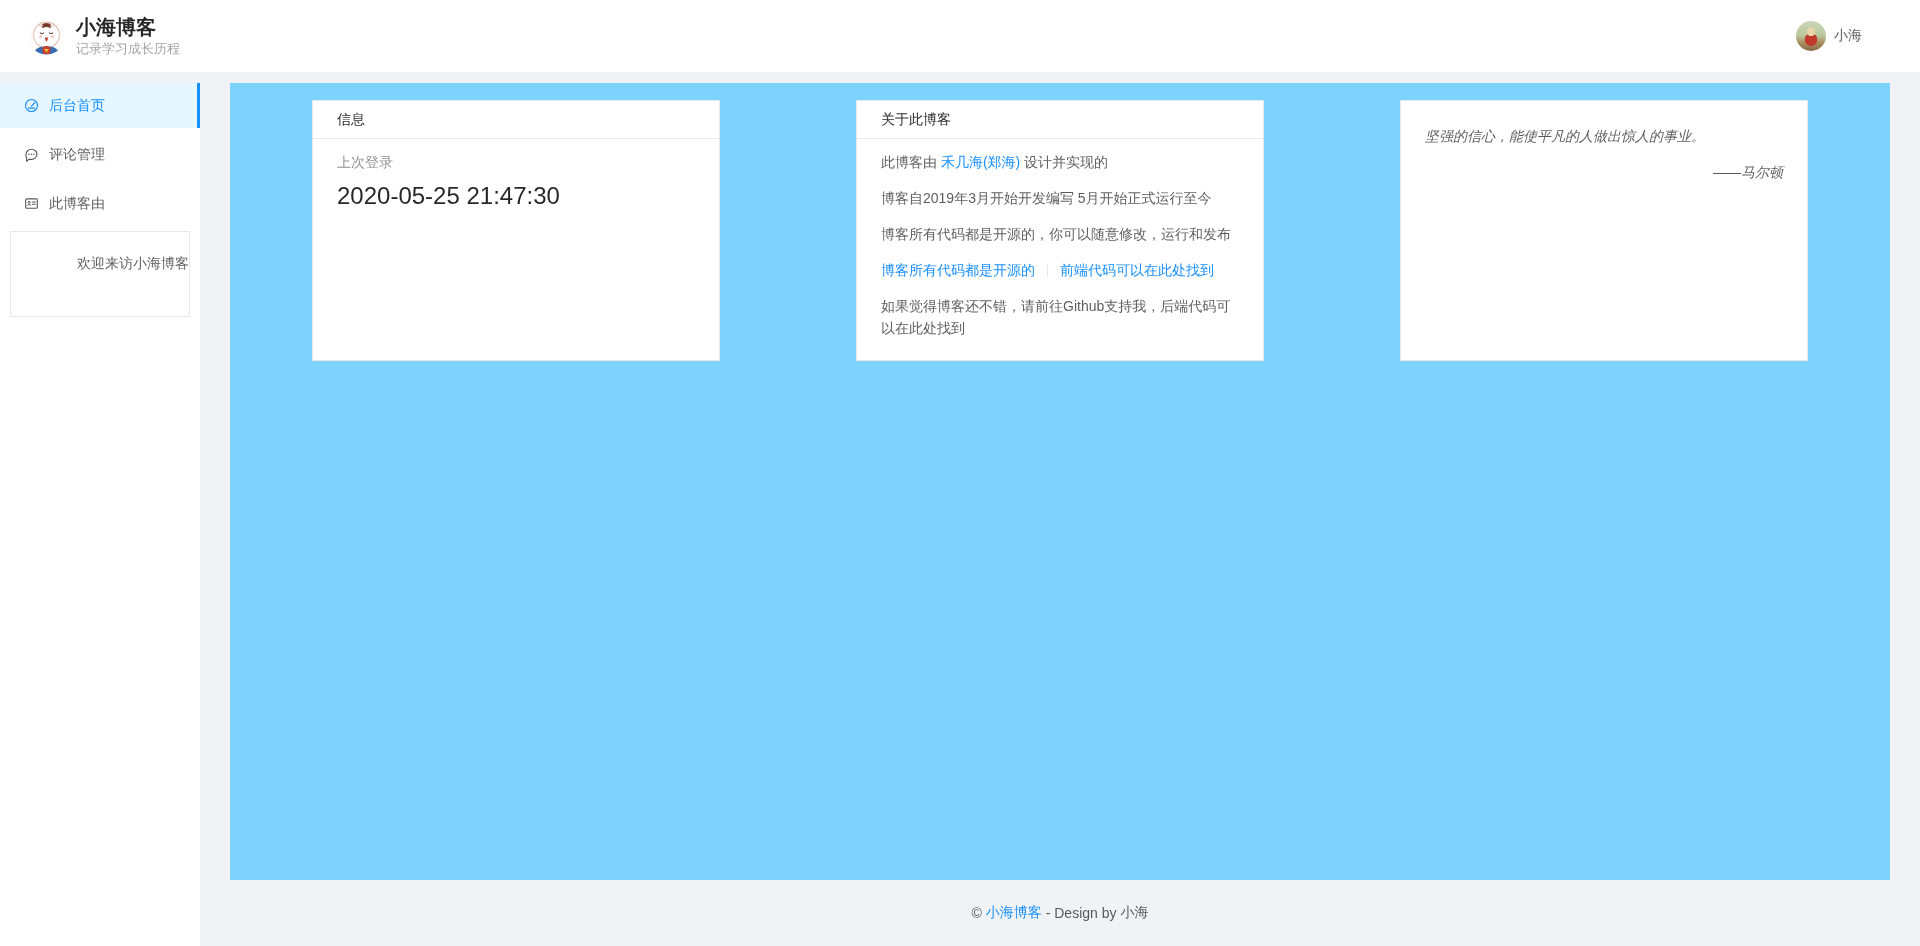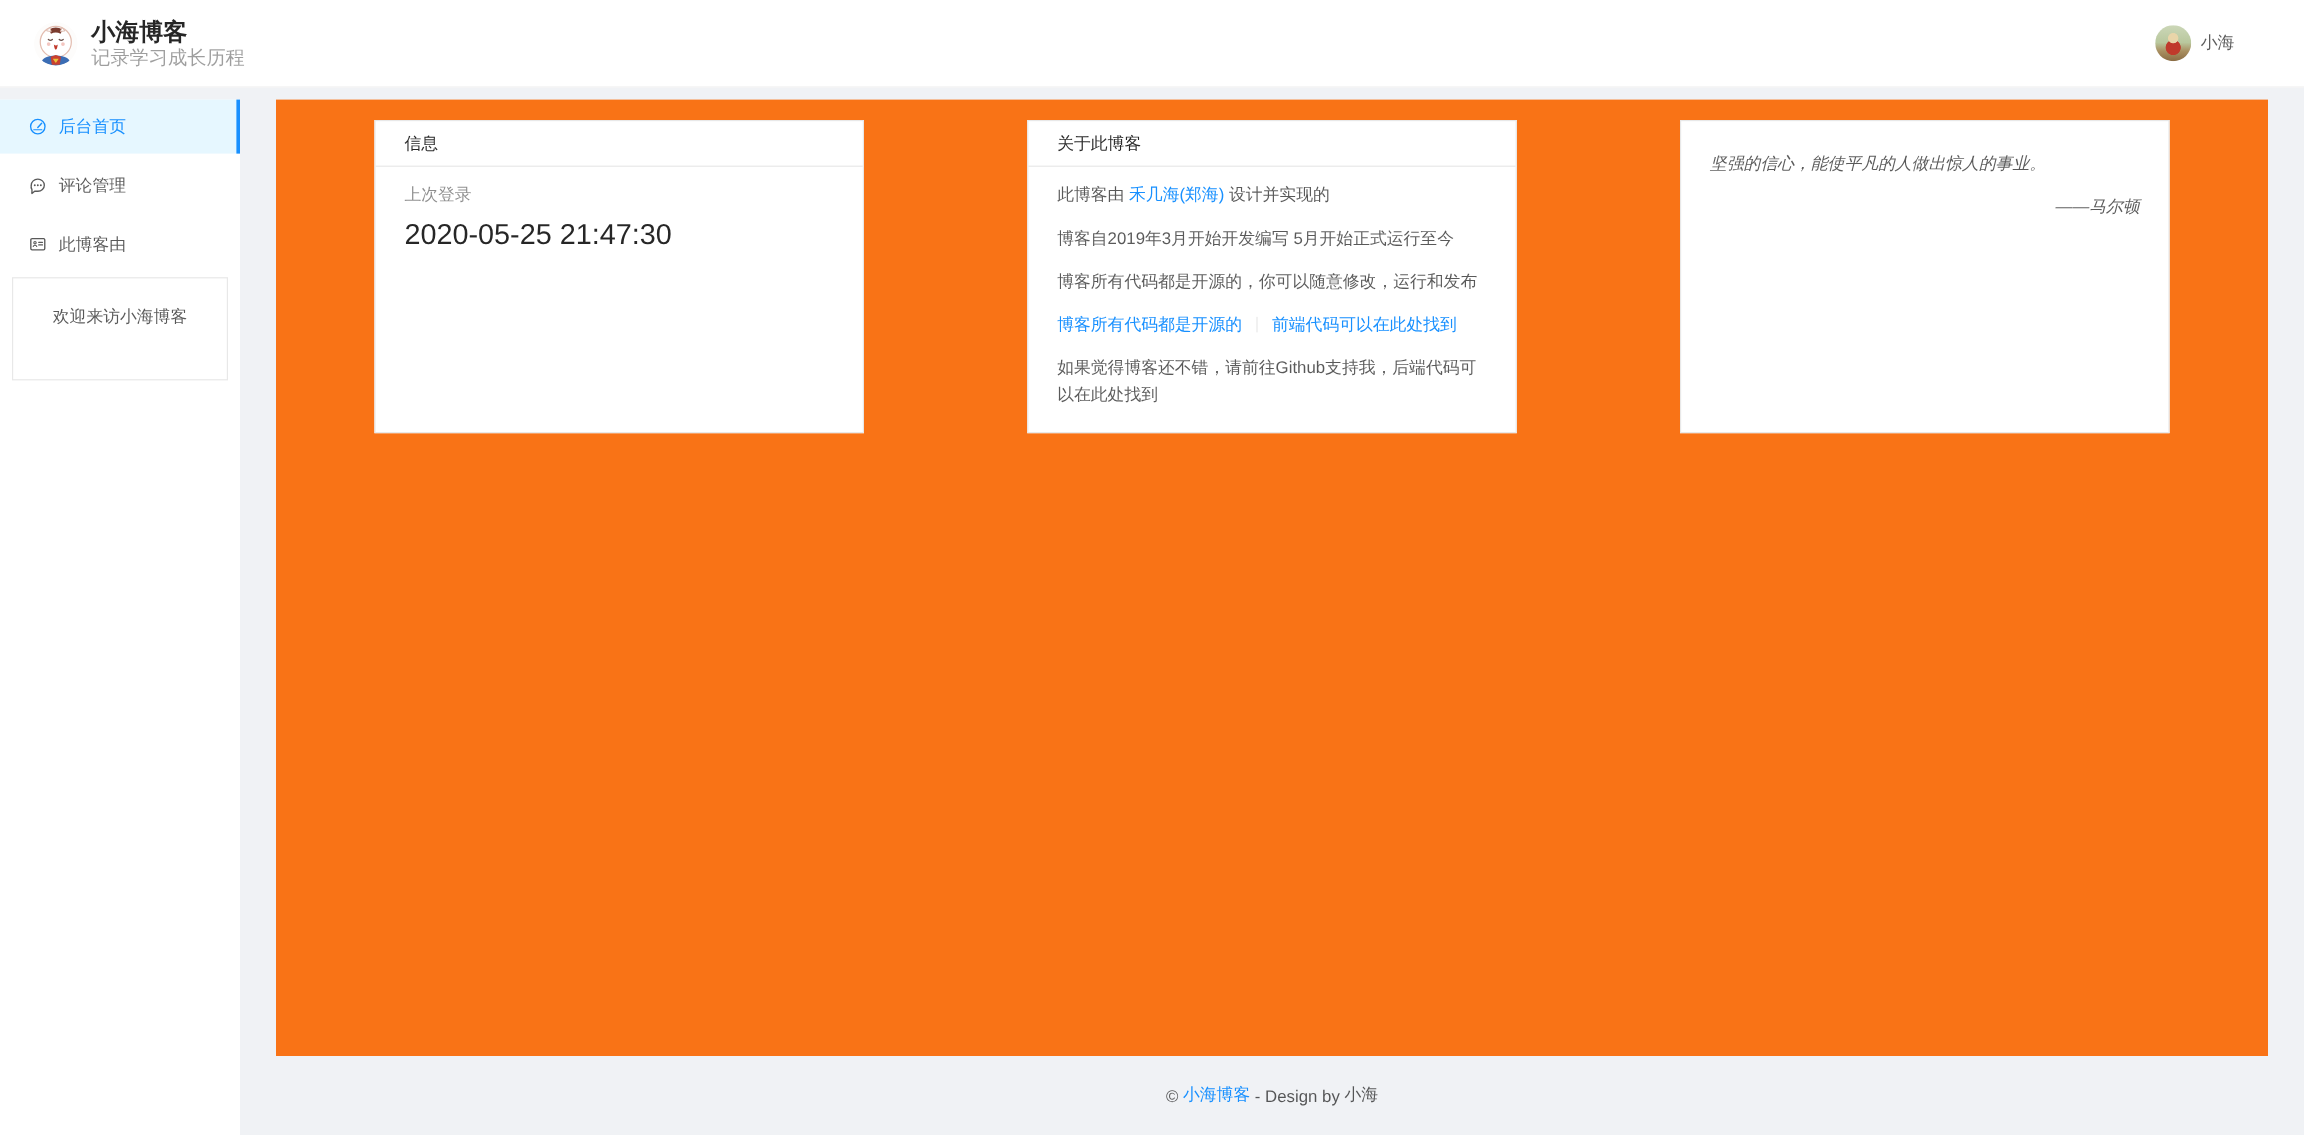--- a/index.html
+++ b/index.html
@@ -16,21 +16,21 @@
   
   .topbar{
     height:73px;background:#fff;
     display:flex;align-items:center;justify-content:space-between;
     padding:0 58px 0 28px;
     border-bottom:1px solid #f0f0f0;
   }
   .brand{display:flex;align-items:center;gap:11px;cursor:pointer;}
   .brand-logo{width:37px;height:37px;border-radius:50%;flex:0 0 auto;}
   .brand-title{font-size:20px;font-weight:700;color:rgba(0,0,0,.85);line-height:24px;}
-  .brand-subtitle{font-size:16px;color:rgba(0,0,0,.38);line-height:17px;margin-top:1px;}
+  .brand-subtitle{font-size:13px;color:rgba(0,0,0,.38);line-height:17px;margin-top:1px;}
   .userbox{display:flex;align-items:center;gap:8px;cursor:pointer;}
   .user-avatar{
     width:30px;height:30px;border-radius:50%;
     background:
       radial-gradient(circle at 50% 36%, #e9d5a9 0 4px, rgba(0,0,0,0) 4.6px),
       radial-gradient(circle at 50% 62%, #c0392b 0 6px, rgba(0,0,0,0) 6.6px),
       linear-gradient(180deg,#ccd7b8 0%,#b9c89e 48%,#a98f60 72%,#8a6b43 100%);
   }
   .user-name{font-size:14px;color:rgba(0,0,0,.65);}
 
@@ -41,26 +41,26 @@
     height:45px;display:flex;align-items:center;gap:10px;
     padding-left:24px;margin-bottom:4px;
     font-size:14px;color:rgba(0,0,0,.65);cursor:pointer;
   }
   .menu-item .mi-icon{display:flex;align-items:center;}
   .menu-item.active{
     background:#e6f7ff;color:#1890ff;border-right:3px solid #1890ff;
   }
   .welcome-card{
     margin:5px 10px 0;height:86px;border:1px solid #e8e8e8;background:#fff;
-    text-align:center;padding-top:23px;font-size:14px;color:rgba(0,0,0,.65);
+    text-align:right;padding-top:23px;font-size:14px;color:rgba(0,0,0,.65);
   }
 
   .content-col{margin-left:30px;width:1660px;height:100%;display:flex;flex-direction:column;}
   .main{
-    background:#f97316;height:797px;
+    background:#7dd3fc;height:797px;
     padding:17px 82px 0;
     display:flex;justify-content:space-between;align-items:flex-start;
   }
 
   
   .card{width:408px;height:261px;border:1px solid #e8e8e8;background:#fff;}
   .card-head{
     height:38px;line-height:36px;padding:0 24px;
     border-bottom:1px solid #e8e8e8;
     font-size:14px;font-weight:500;color:rgba(0,0,0,.85);

